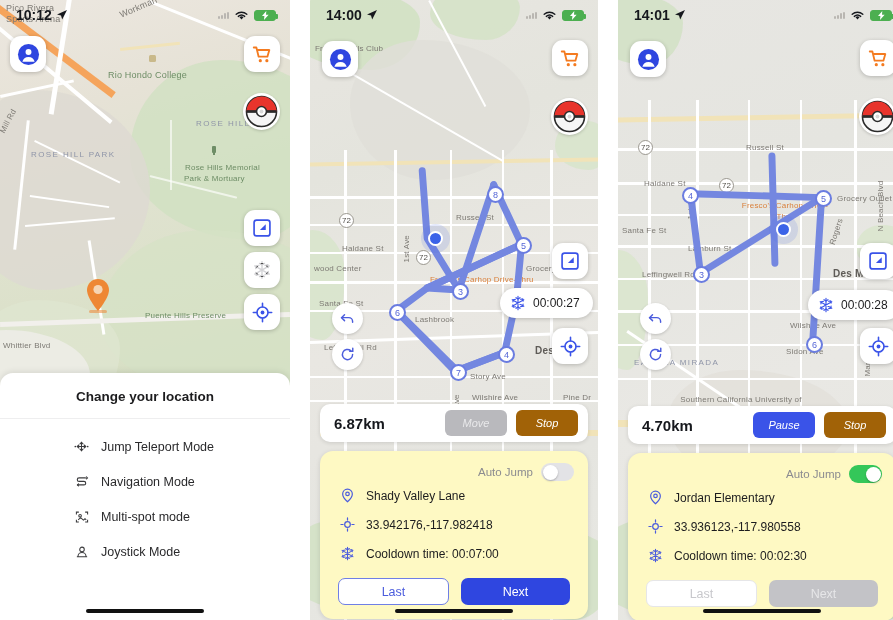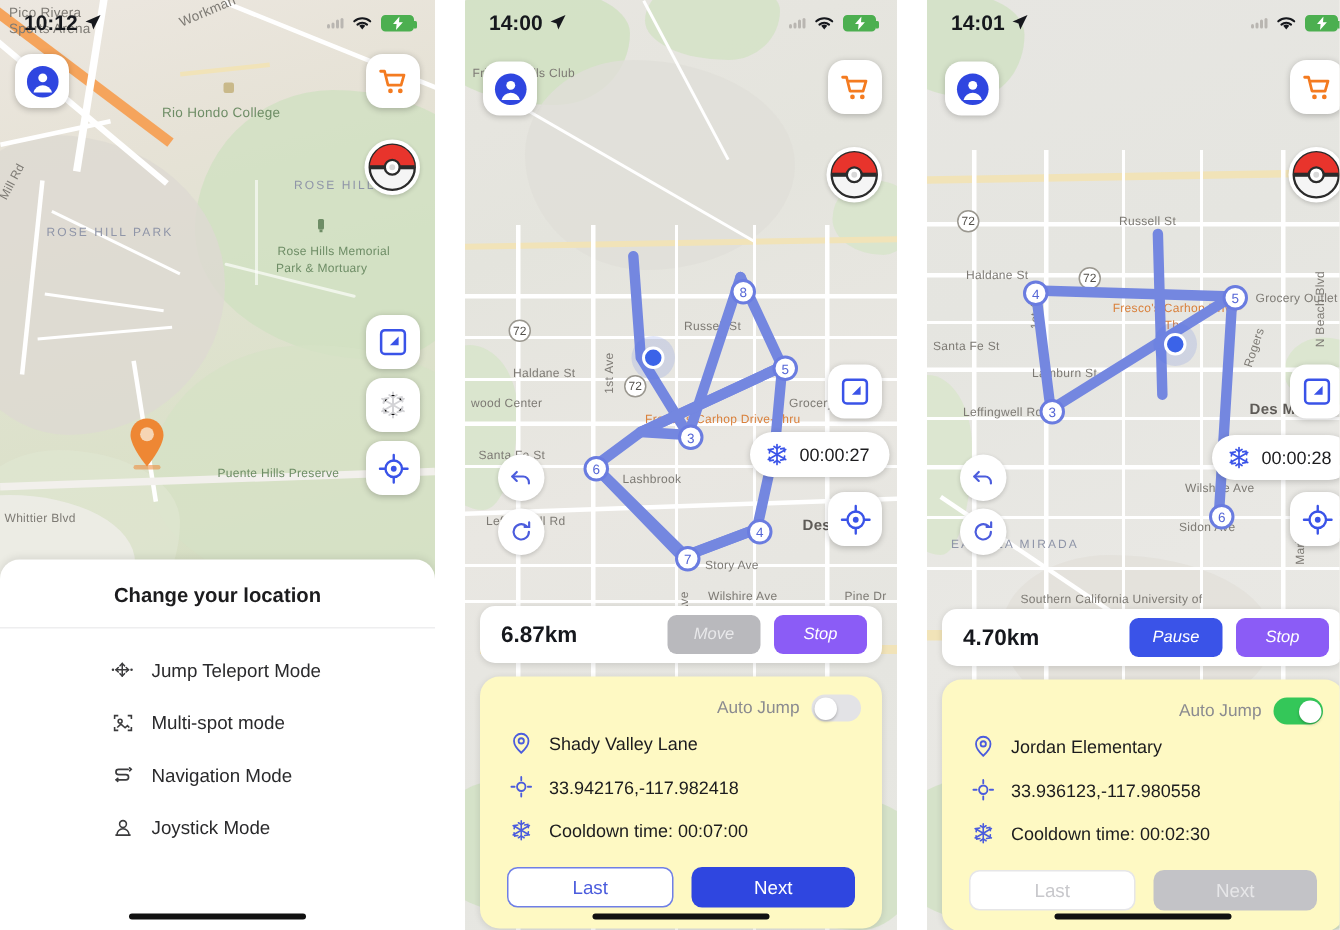--- a/index.html
+++ b/index.html
@@ -138,21 +138,21 @@
   .distbar .km { font-size: 15px; font-weight: bold; color: #16181d; }
   .distbar .btns { margin-left:auto; display:flex; gap: 9px; }
   .pillbtn {
     height: 26px; min-width: 62px; border-radius: 6px; border:none;
     font-size: 11px; color:#fff; display:flex; align-items:center; justify-content:center;
     font-family:"Liberation Sans", sans-serif;
     font-style:italic;
   }
   .pillbtn.grey { background: #b9b9bd; color:#e8e8ea; }
   .pillbtn.blue { background: #3a53e8; }
-  .pillbtn.red  { background: #8b5cf6; }
+  .pillbtn.red  { background: #a16207; }
 
   .infocard {
     position: absolute; left: 10px; right: 10px;
     background: #fef9c3; border-radius: 13px; z-index: 36;
     box-shadow: 0 1px 5px rgba(0,0,0,.12);
     padding: 12px 14px 14px;
   }
   .autojump { display:flex; align-items:center; justify-content:flex-end; gap:8px; height:18px; }
   .autojump span { font-size: 11.5px; color:#8b8b90; }
   .toggle { width:33px; height:18px; border-radius:9px; position:relative; background:#e3e3e6; }
@@ -313,36 +313,36 @@
                 <path d="M8 3.5v9M3.5 8h9"></path>
                 <path d="M8 3.5L6.4 5.2M8 3.5l1.6 1.7M8 12.5l-1.6-1.7M8 12.5l1.6-1.7M3.5 8l1.7-1.6M3.5 8l1.7 1.6M12.5 8l-1.7-1.6M12.5 8l-1.7 1.6"></path>
                 <circle cx="1.4" cy="8" r=".9" fill="#3b3b3d" stroke="none"></circle>
                 <circle cx="14.6" cy="8" r=".9" fill="#3b3b3d" stroke="none"></circle>
               </svg>
           </span>
           <span>Jump Teleport Mode</span>
         </div>
         <div class="modeitem">
           <span class="mi-icon">
+            <svg width="15" height="14" viewBox="0 0 16 16" stroke="#3b3b3d" stroke-width="1.3" fill="none" stroke-linecap="round">
+                <path d="M12.5 3.3H5.2a2 2 0 000 4h5.6a2 2 0 010 4H3.5"></path>
+                <path d="M13.6 2.2l1.2 1.1-1.2 1.1M4.6 10.2L3.4 11.3l1.2 1.1"></path>
+              </svg>
+          </span>
+          <span>Navigation Mode</span>
+        </div>
+        <div class="modeitem">
+          <span class="mi-icon">
             <svg width="14" height="14" viewBox="0 0 16 16" stroke="#3b3b3d" stroke-width="1.2" fill="none">
                 <path d="M1.6 5V2.4H4.4M11.6 2.4h2.8V5M14.4 11v2.6h-2.8M4.4 13.6H1.6V11"></path>
                 <circle cx="5.8" cy="6.6" r="1.5"></circle>
                 <path d="M3.6 11.4l2.8-2.6 3.2 2.8 1.8-1.6 1.4 1.4"></path>
               </svg>
           </span>
           <span>Multi-spot mode</span>
-        </div>
-        <div class="modeitem">
-          <span class="mi-icon">
-            <svg width="15" height="14" viewBox="0 0 16 16" stroke="#3b3b3d" stroke-width="1.3" fill="none" stroke-linecap="round">
-                <path d="M12.5 3.3H5.2a2 2 0 000 4h5.6a2 2 0 010 4H3.5"></path>
-                <path d="M13.6 2.2l1.2 1.1-1.2 1.1M4.6 10.2L3.4 11.3l1.2 1.1"></path>
-              </svg>
-          </span>
-          <span>Navigation Mode</span>
         </div>
         <div class="modeitem">
           <span class="mi-icon">
             <svg width="14" height="14" viewBox="0 0 16 16" stroke="#3b3b3d" stroke-width="1.2" fill="none" stroke-linecap="round">
                 <circle cx="8" cy="5" r="2.6"></circle>
                 <path d="M3.4 13.2a4.6 4.6 0 019.2 0"></path>
                 <path d="M2.6 13.4h10.8"></path>
               </svg>
           </span>
           <span>Joystick Mode</span>

